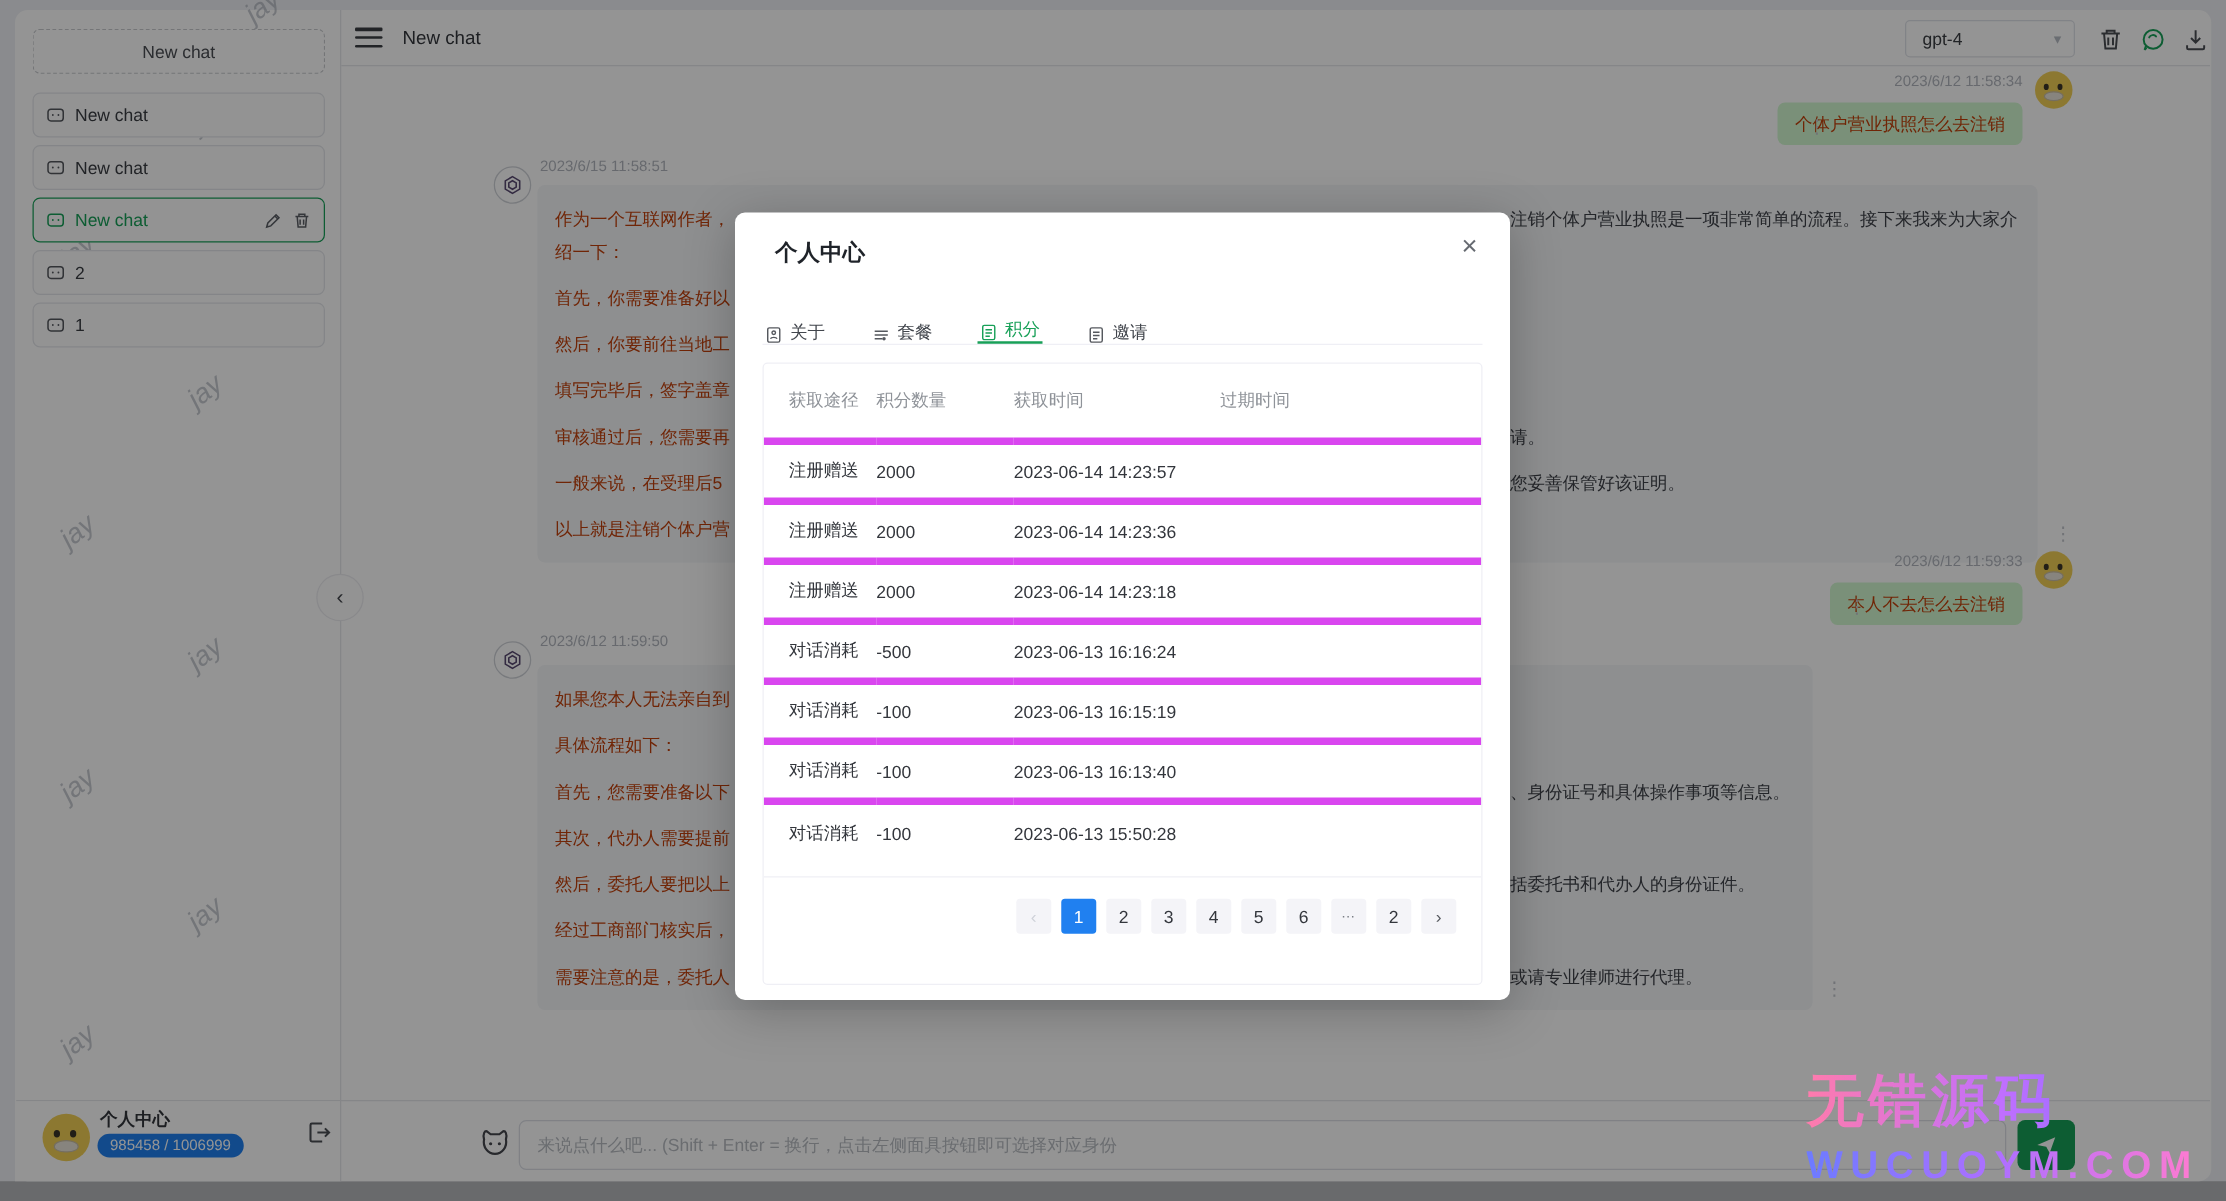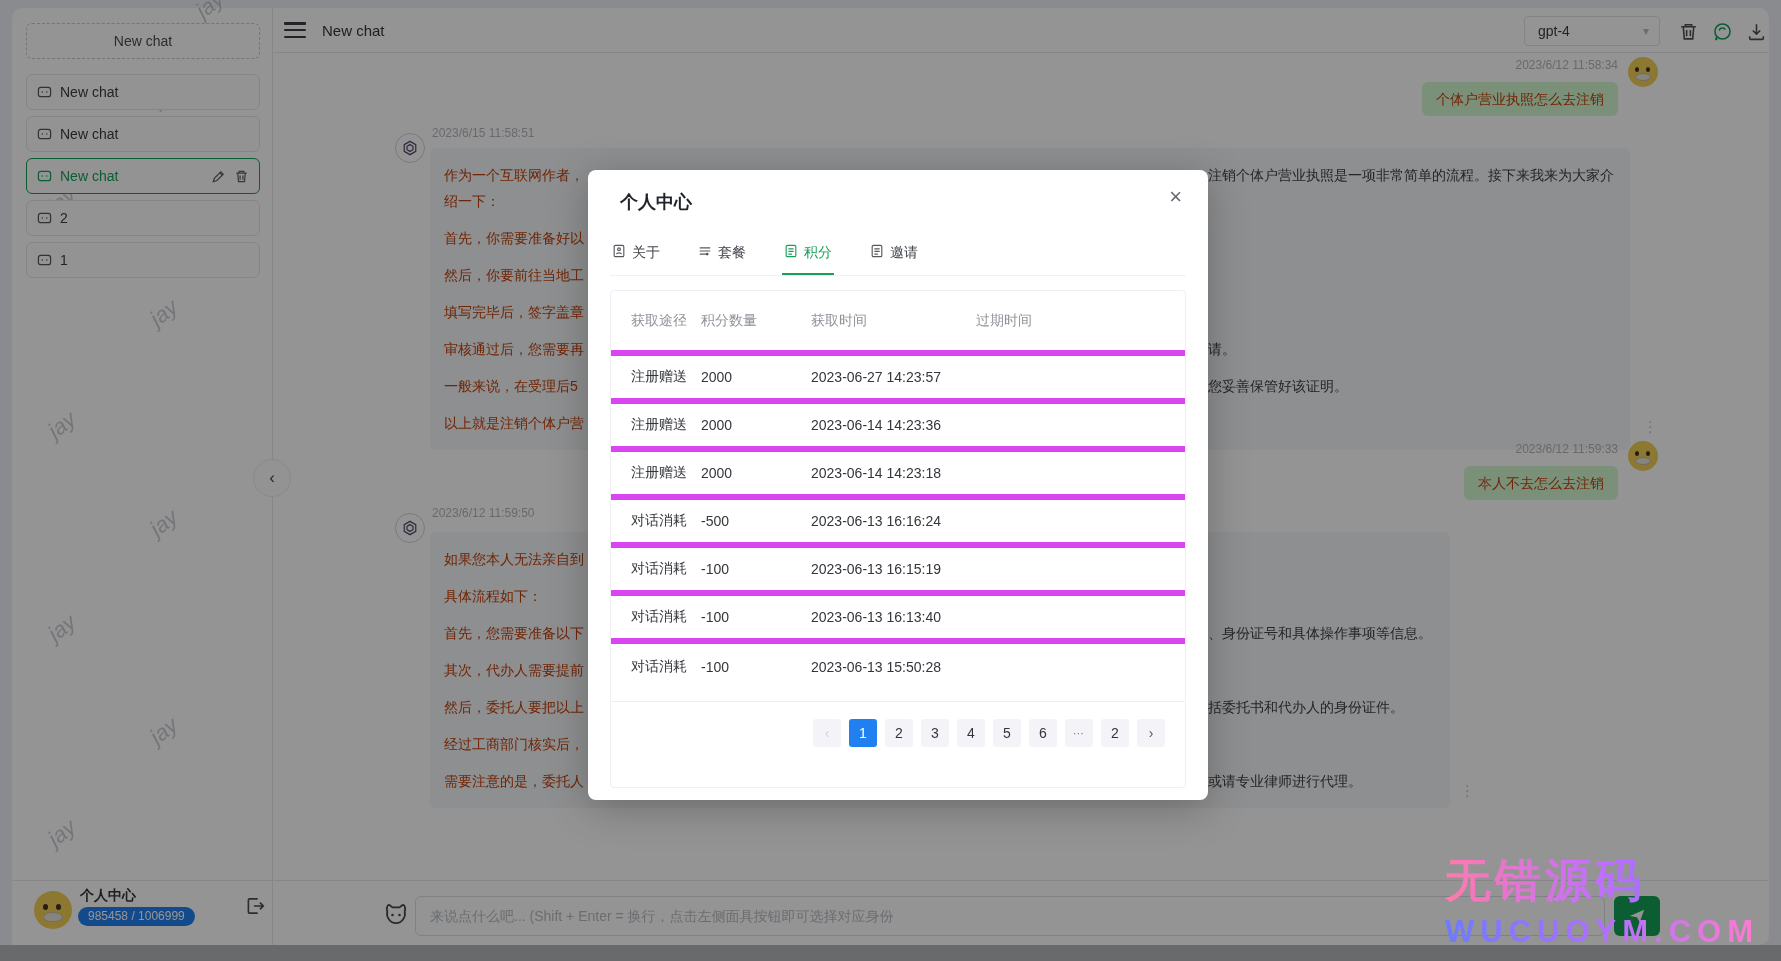--- a/index.html
+++ b/index.html
@@ -65,21 +65,21 @@
   .send-btn { position:absolute; left:1614px; top:896px; width:46px; height:40px; border-radius:6px; background:#18a058;
     display:flex; align-items:center; justify-content:center; z-index:3; cursor:pointer; }
 
   
   .modal-mask { position:absolute; inset:0; background:rgba(0,0,0,0.42); z-index:90; }
   .modal { position:absolute; left:588px; top:170px; width:620px; height:630px; background:#fff; border-radius:8px;
     box-shadow:0 8px 40px rgba(0,0,0,.25); z-index:100; }
   .modal-title { position:absolute; left:32px; top:20px; font-size:18px; font-weight:600; color:#1f2329; }
   .modal-close { position:absolute; right:26px; top:16px; font-size:22px; color:#666a71; cursor:pointer; line-height:1; }
   .tabs { position:absolute; left:22px; right:22px; top:62px; height:44px; display:flex; gap:34px; border-bottom:1px solid #efeff5; }
-  .tab { display:flex; align-items:flex-start; gap:6px; font-size:14px; color:#42464d; padding:12px 2px 0; cursor:pointer; }
+  .tab { display:flex; align-items:flex-end; gap:6px; font-size:14px; color:#42464d; padding:12px 2px 0; cursor:pointer; }
   .tab.active { color:#18a058; border-bottom:2px solid #18a058; }
   .tab .mini-ic { width:14px; height:14px; }
   .pt-card { position:absolute; left:22px; top:120px; width:576px; height:498px; border:1px solid #efeff5; border-radius:4px; overflow:hidden; }
   .pt-table { width:100%; border-collapse:collapse; font-size:14px; }
   .pt-table th { text-align:left; color:#8f9399; font-weight:normal; height:62px; padding:0; }
   .pt-table td { color:#33363c; height:48px; border-top:6px solid #d946ef; padding:0; }
   .pt-table .c1 { padding-left:20px; width:90px; }
   .pt-table .c2 { width:110px; }
   .pt-table .c3 { width:165px; }
   .pt-table .c4 { padding-right:12px; }
@@ -336,21 +336,21 @@
             <th class="c1">获取途径</th>
             <th class="c2">积分数量</th>
             <th class="c3">获取时间</th>
             <th class="c4">过期时间</th>
           </tr>
         </thead>
         <tbody>
           <tr>
             <td class="c1">注册赠送</td>
             <td class="c2">2000</td>
-            <td class="c3">2023-06-27 14:23:57</td>
+            <td class="c3">2023-06-14 14:23:57</td>
             <td class="c4"></td>
           </tr>
           <tr>
             <td class="c1">注册赠送</td>
             <td class="c2">2000</td>
             <td class="c3">2023-06-14 14:23:36</td>
             <td class="c4"></td>
           </tr>
           <tr>
             <td class="c1">注册赠送</td>

